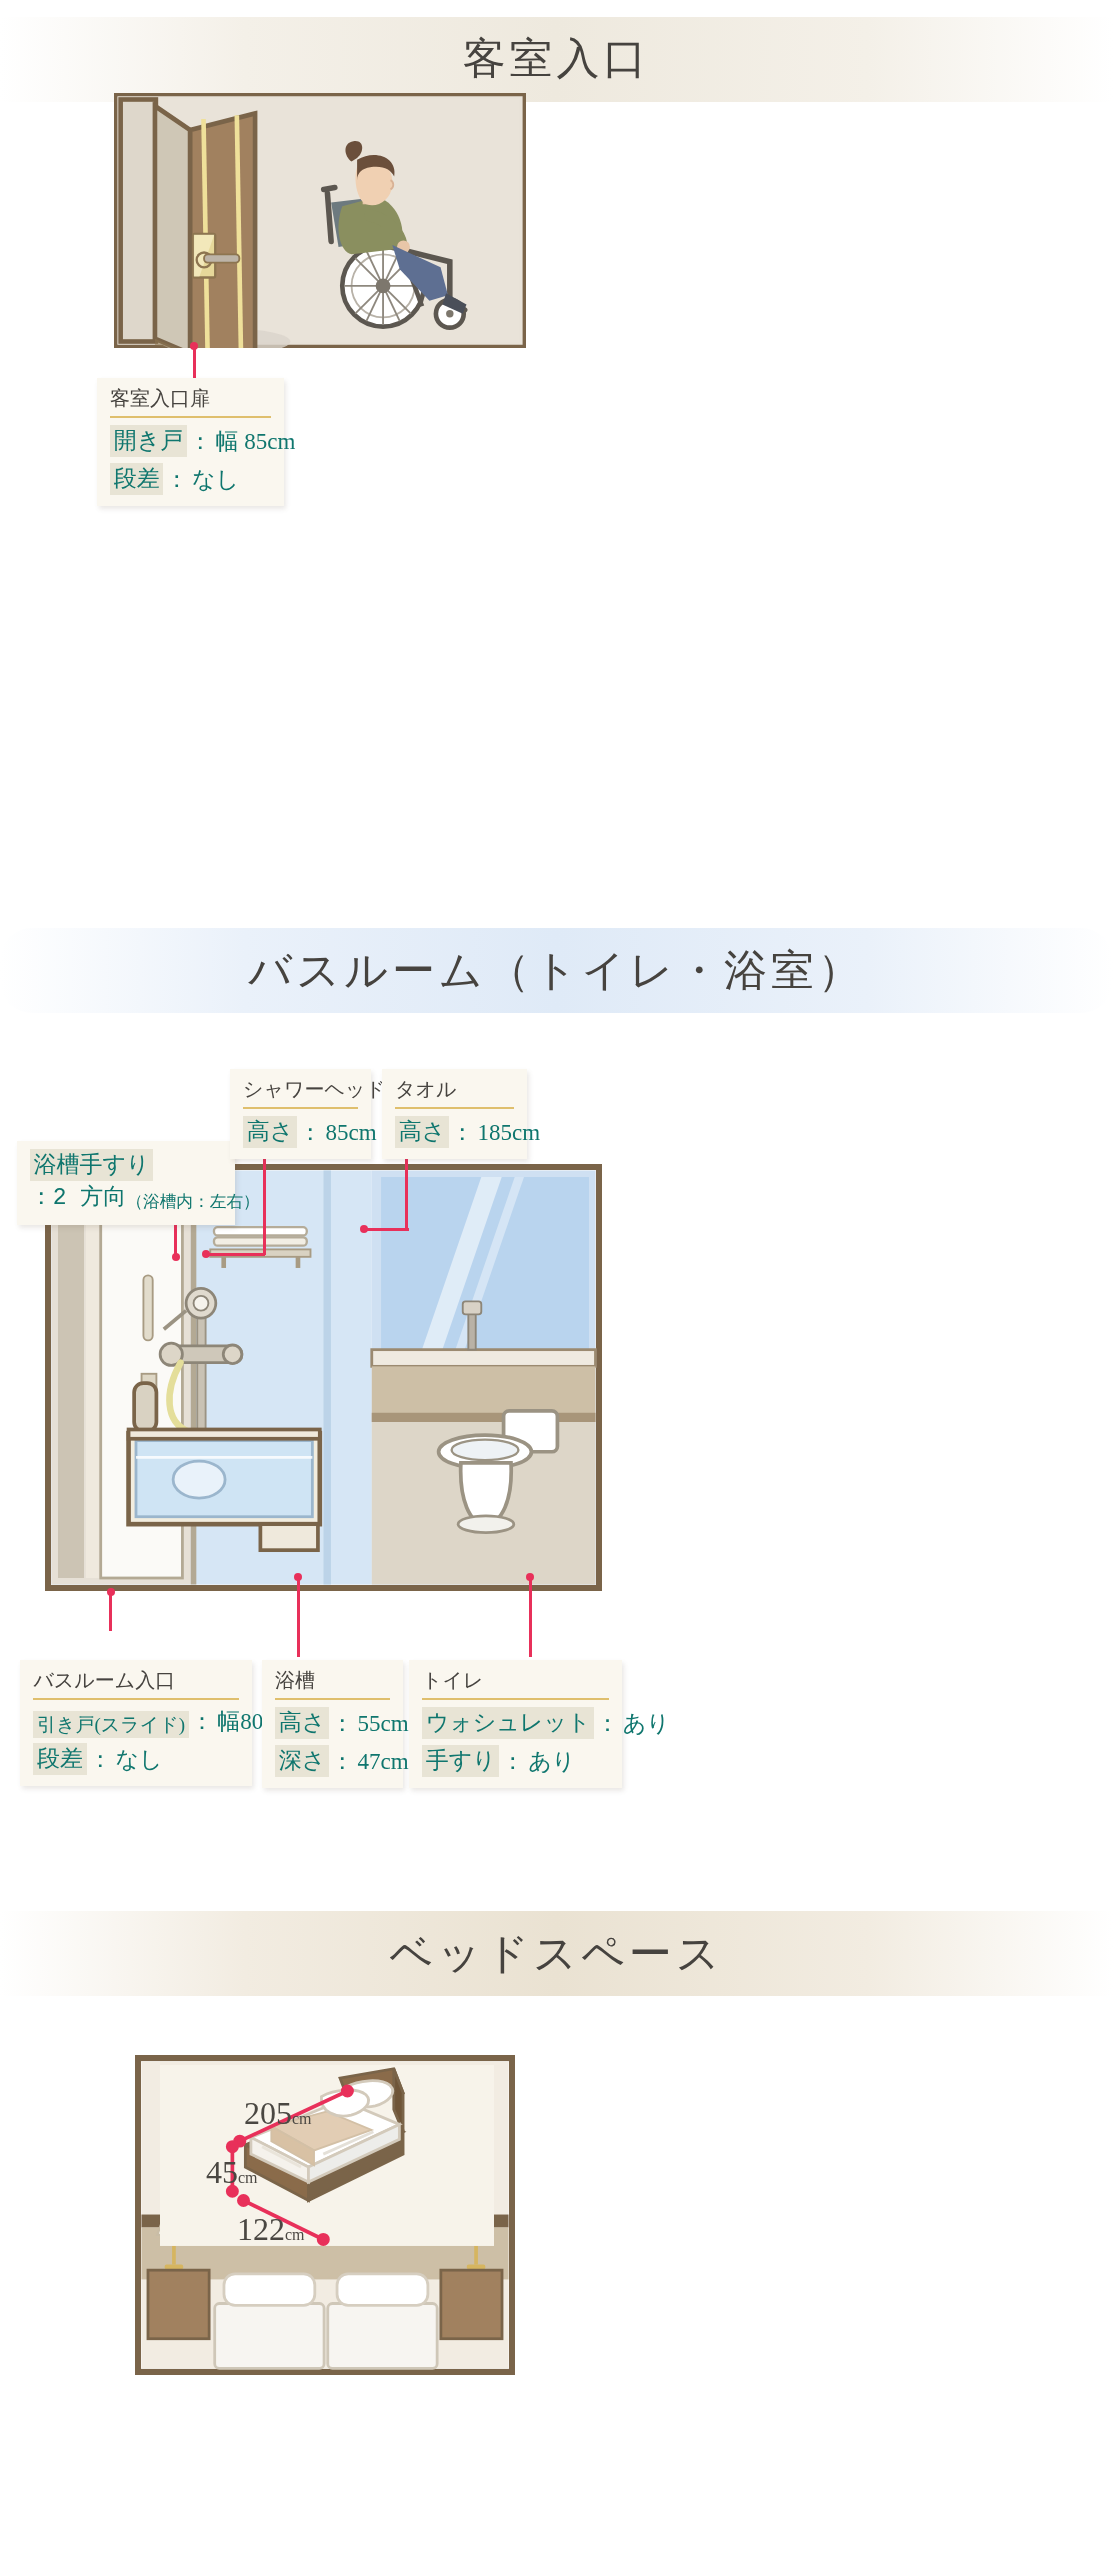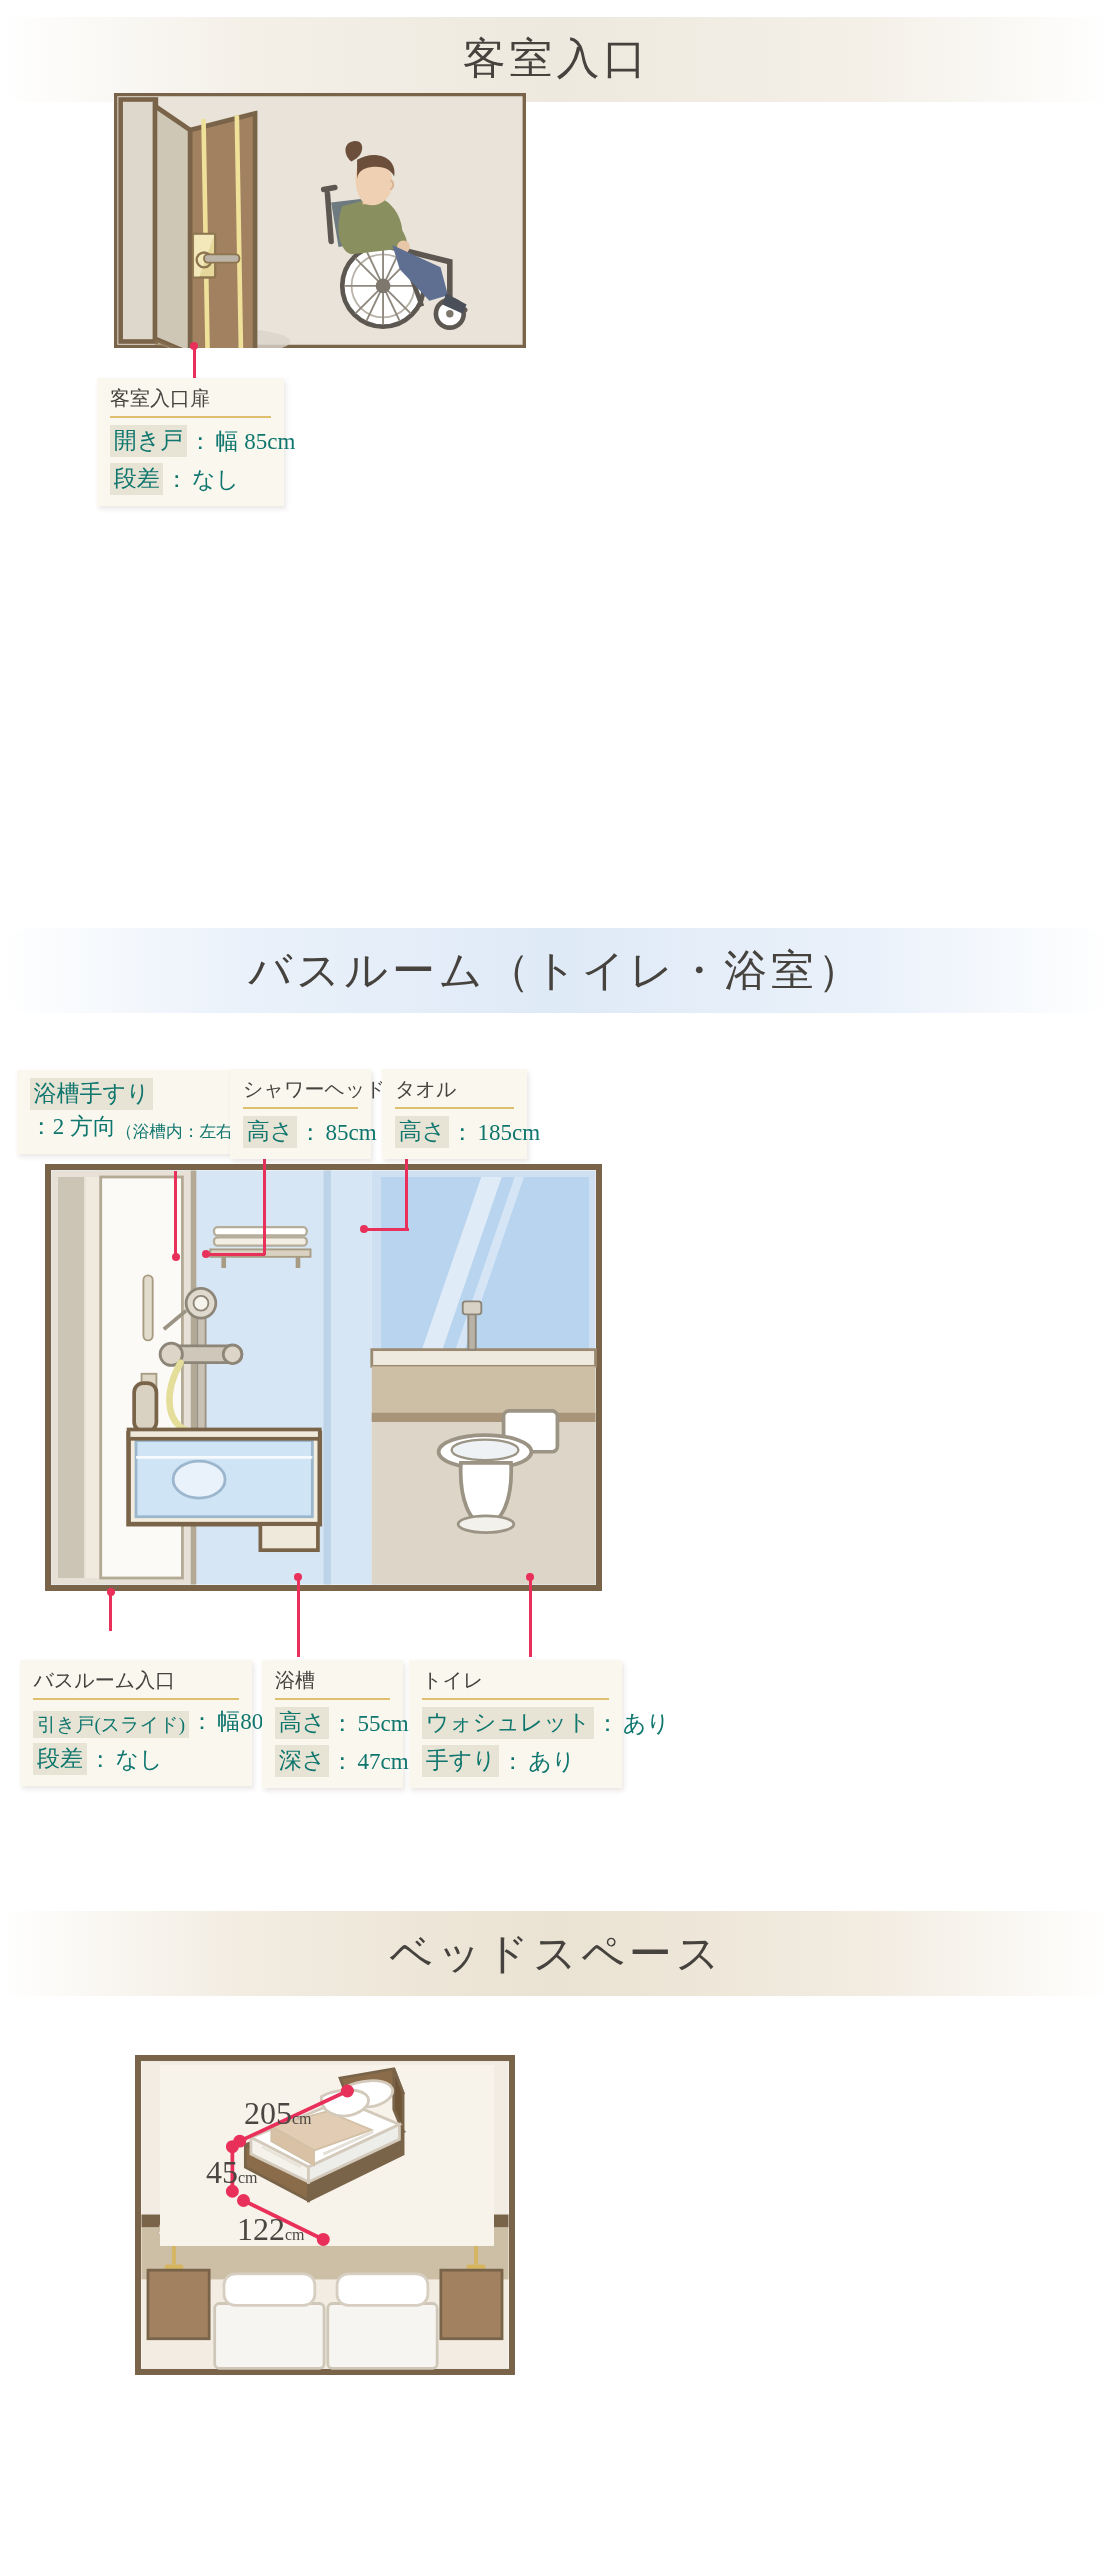--- a/index.html
+++ b/index.html
@@ -236,25 +236,25 @@
 
     <g transform="translate(430,296)">
       <rect x="64" y="-30" width="58" height="44" rx="6" fill="#ffffff" stroke="#9b9383" stroke-width="4"></rect>
       <ellipse cx="44" cy="14" rx="50" ry="18" fill="#ffffff" stroke="#9b9383" stroke-width="4"></ellipse>
       <ellipse cx="44" cy="12" rx="36" ry="11" fill="#eef2f5" stroke="#9b9383" stroke-width="2.5"></ellipse>
       <path d="M18,26 C16,66 28,92 44,92 C62,92 74,66 72,26 Z" fill="#ffffff" stroke="#9b9383" stroke-width="4"></path>
       <ellipse cx="45" cy="92" rx="30" ry="9" fill="#f2f1ec" stroke="#9b9383" stroke-width="3"></ellipse>
     </g>
   </svg>
 
-  <div class="callout plain" style="left:16.7px; top:1070px; width:218px;">
+  <div class="callout plain" style="left:16.7px; top:1141px; width:218px;">
     <div class="c-row">
       <span class="chip">浴槽手すり</span>
     </div>
-    <div class="c-row" style="margin-top:1.9px;">
+    <div class="c-row" style="margin-top:1.9px;font-family:Liberation Mono, monospace;">
       <span>：2 方向</span>
       <span class="sub">（浴槽内：左右）</span>
     </div>
   </div>
   <div class="leader v" style="left:174px; top:1171px; height:86px;"></div>
   <span class="dot" style="left:172px; top:1253px;"></span>
 
   <div class="callout" style="left:230px; top:1069px; width:141px;">
     <div class="c-title">シャワーヘッド</div>
     <div class="c-row">

